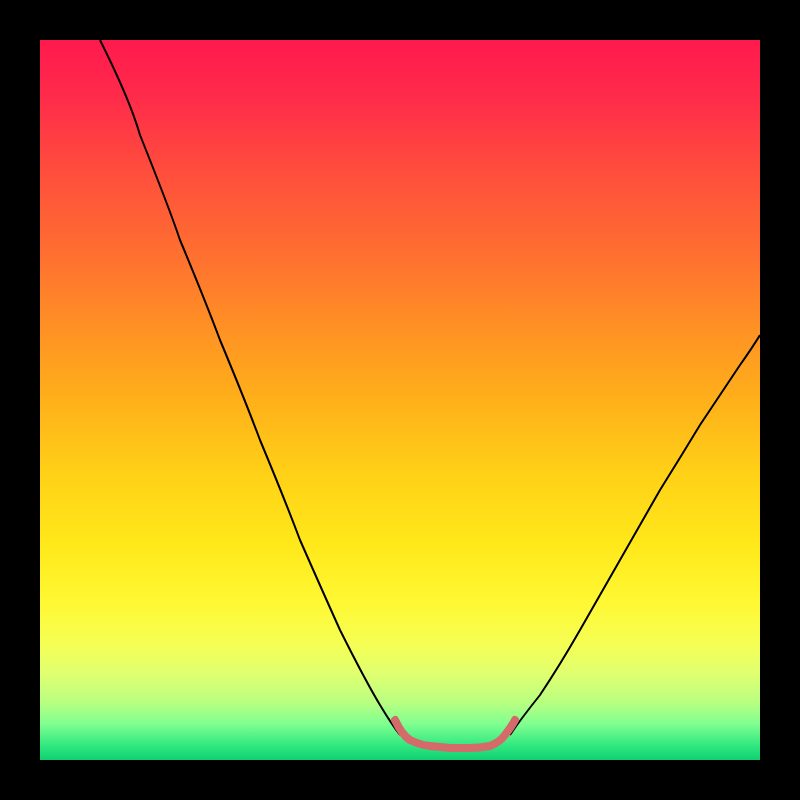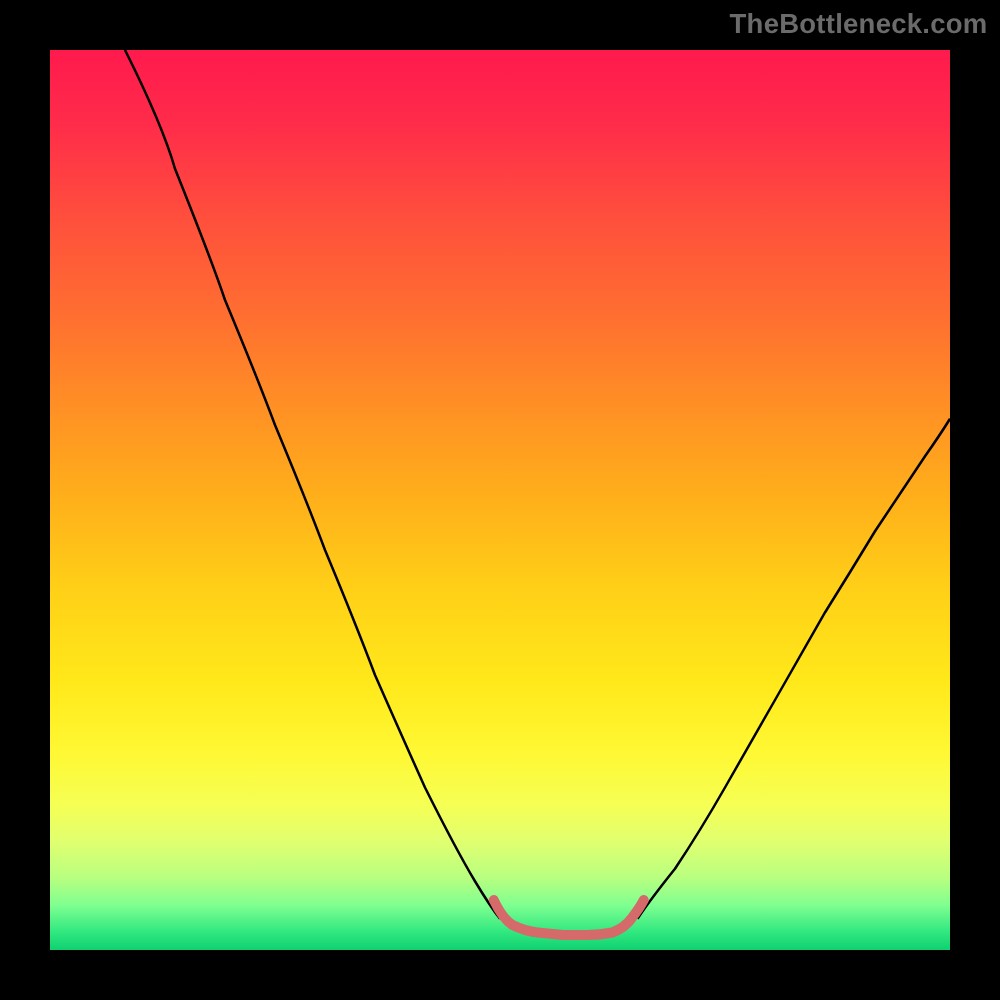--- a/index.html
+++ b/index.html
@@ -114,15 +114,14 @@
                Q 362 695 370 700
                Q 380 705 390 706
                Q 400 707 410 708
                Q 420 708 430 708
                Q 440 708 450 706
                Q 460 702 465 695
                Q 472 686 475 680"></path>
     </svg>
   </div>
 
-  <div class="watermark">TheBottleneck.com</div>
 
 </div>
 
 </body></html>

